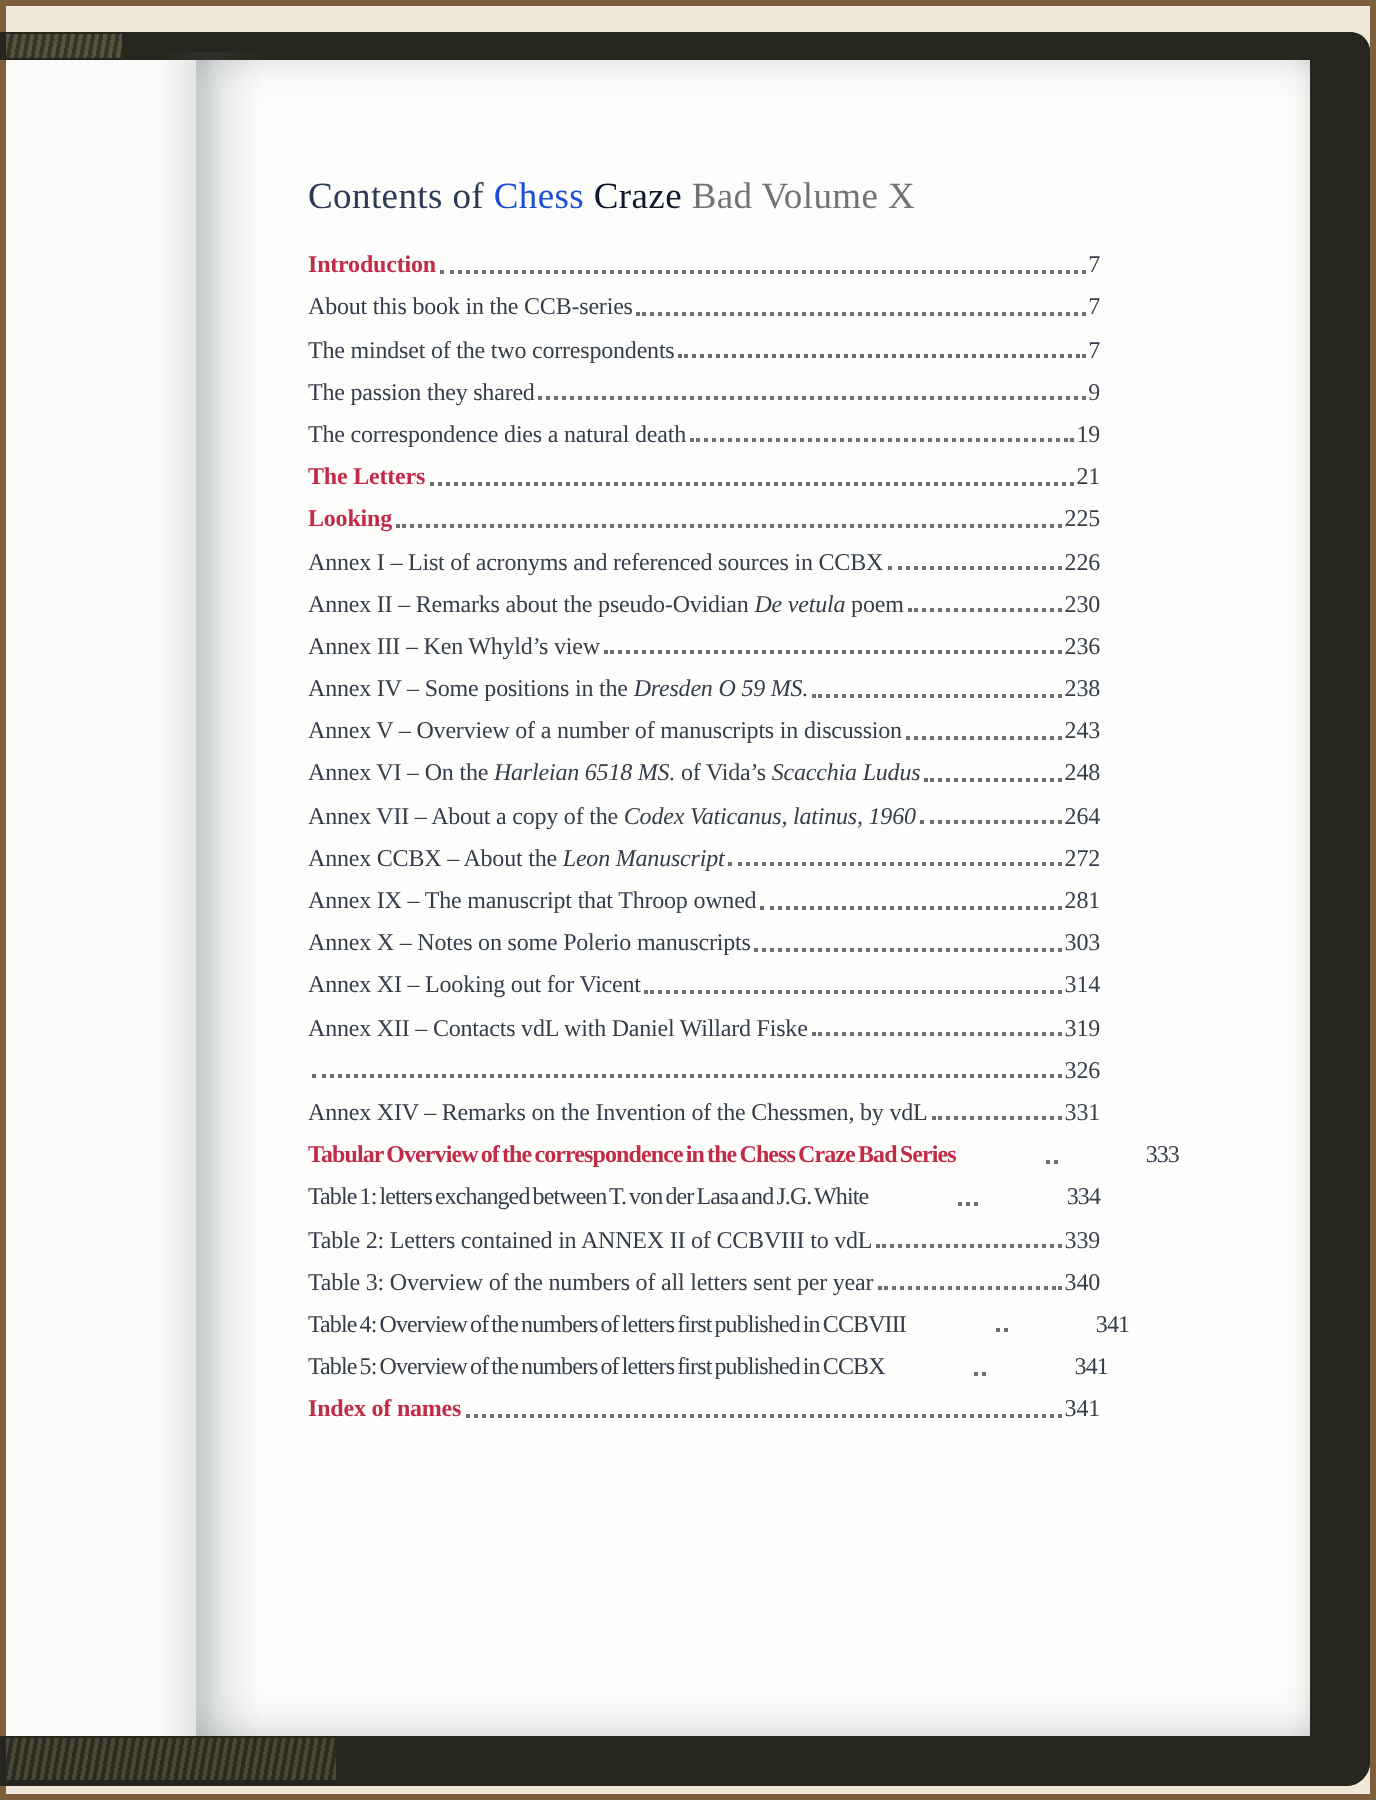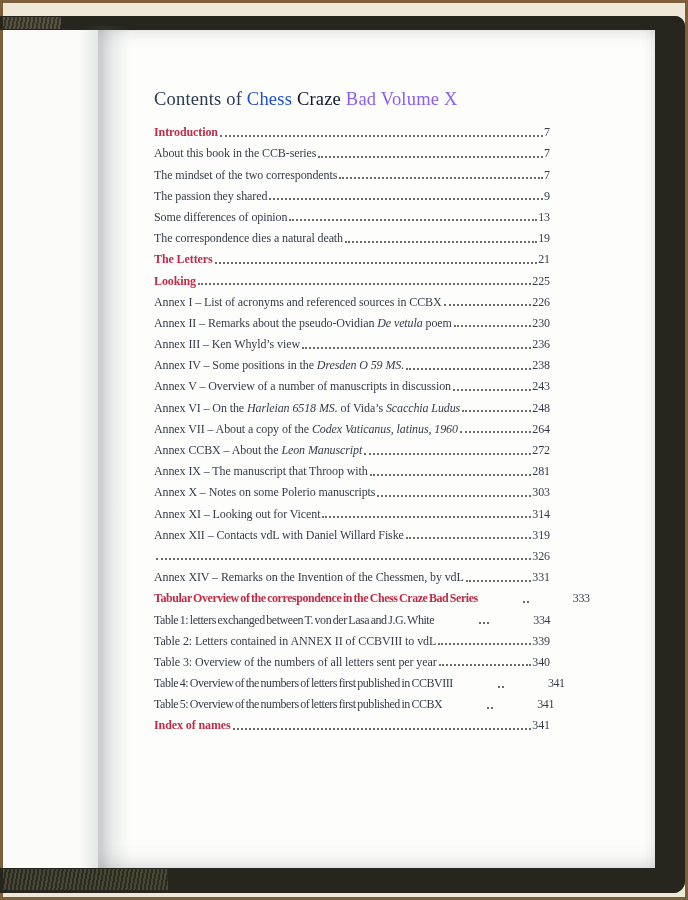--- a/index.html
+++ b/index.html
@@ -73,21 +73,21 @@
 </head>
 <body>
 
 <div class="photo">
   <div class="page-stack"></div>
   <div class="cover"></div>
   <div class="texture-tl"></div>
   <div class="texture-bl"></div>
   <div class="page">
     <div class="toc">
-      <h1 class="title" id="book-title"><span style="color: rgb(44, 58, 85); text-align: right;">Contents of </span><span style="color: #1d4ed8;">Chess </span><span style="color: #0f172a;">Craze </span><span style="color: #8b5cf6;">Bad Volume X</span></h1>
+      <h1 class="title" id="book-title"><span style="color: rgb(44, 58, 85); text-align: right;">Contents of </span><span style="color: #1d4ed8;">Chess </span><span style="color: #0f172a;">Craze </span><span style="color: #737373;">Bad Volume X</span></h1>
       <div id="toc-list">
           <div class="row heading">
             <span class="label"><span>Introduction</span></span>
             <span class="leader"></span>
             <span class="num">7</span>
           </div>
           <div class="row">
             <span class="label"><span>About this book in the CCB-series</span></span>
             <span class="leader"></span>
             <span class="num">7</span>
@@ -96,25 +96,20 @@
             <span class="label"><span>The mindset of the two correspondents</span></span>
             <span class="leader"></span>
             <span class="num">7</span>
           </div>
           <div class="row">
             <span class="label"><span>The passion they shared</span></span>
             <span class="leader"></span>
             <span class="num">9</span>
           </div>
           <div class="row">
-            <span class="label"><span>Some differences of opinion</span></span>
-            <span class="leader"></span>
-            <span class="num">13</span>
-          </div>
-          <div class="row">
             <span class="label"><span>The correspondence dies a natural death</span></span>
             <span class="leader"></span>
             <span class="num">19</span>
           </div>
           <div class="row heading">
             <span class="label"><span>The Letters</span></span>
             <span class="leader"></span>
             <span class="num">21</span>
           </div>
           <div class="row heading">
@@ -156,21 +151,21 @@
             <span class="label"><span>Annex VII – About a copy of the </span><i>Codex Vaticanus, latinus, 1960</i></span>
             <span class="leader"></span>
             <span class="num">264</span>
           </div>
           <div class="row">
             <span class="label"><span>Annex CCBX – About the </span><i>Leon Manuscript</i></span>
             <span class="leader"></span>
             <span class="num">272</span>
           </div>
           <div class="row">
-            <span class="label"><span>Annex IX – The manuscript that Throop with</span></span>
+            <span class="label"><span>Annex IX – The manuscript that Throop owned</span></span>
             <span class="leader"></span>
             <span class="num">281</span>
           </div>
           <div class="row">
             <span class="label"><span>Annex X – Notes on some Polerio manuscripts</span></span>
             <span class="leader"></span>
             <span class="num">303</span>
           </div>
           <div class="row">
             <span class="label"><span>Annex XI – Looking out for Vicent</span></span>

